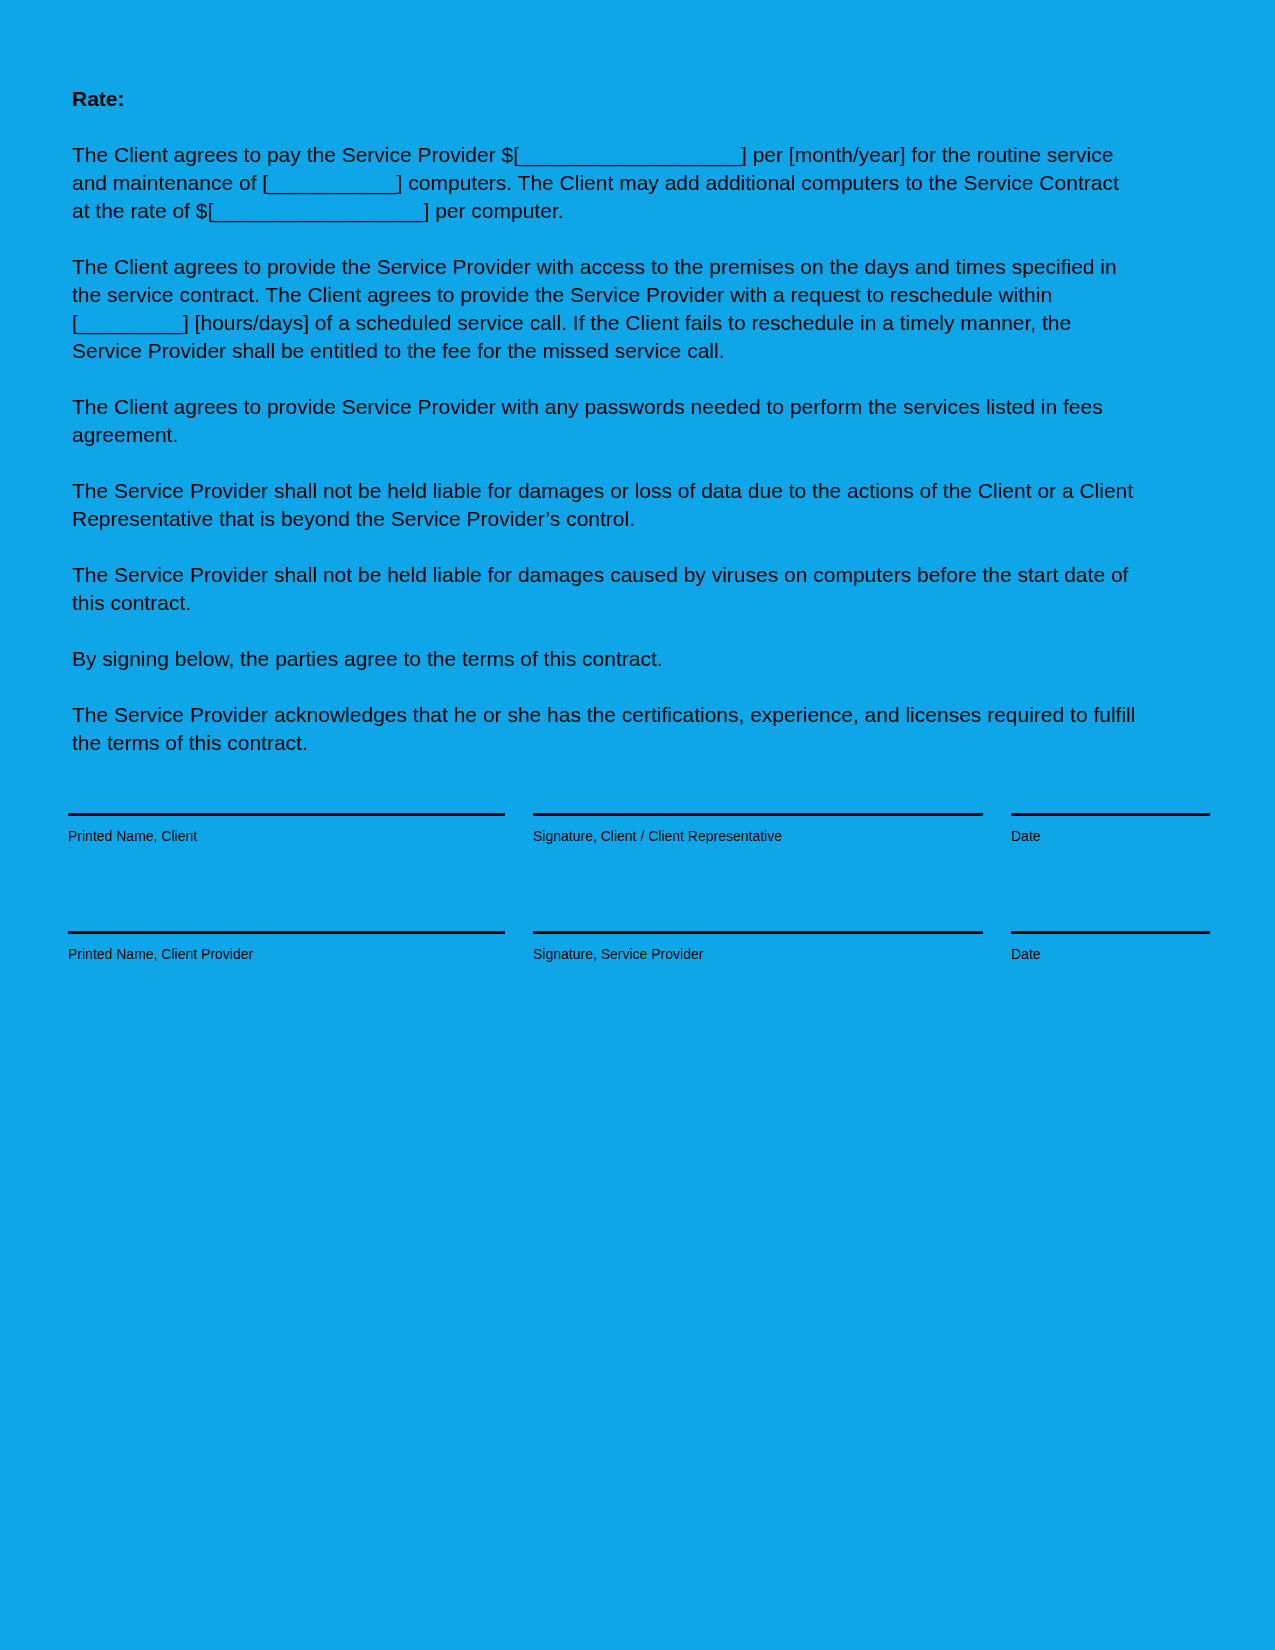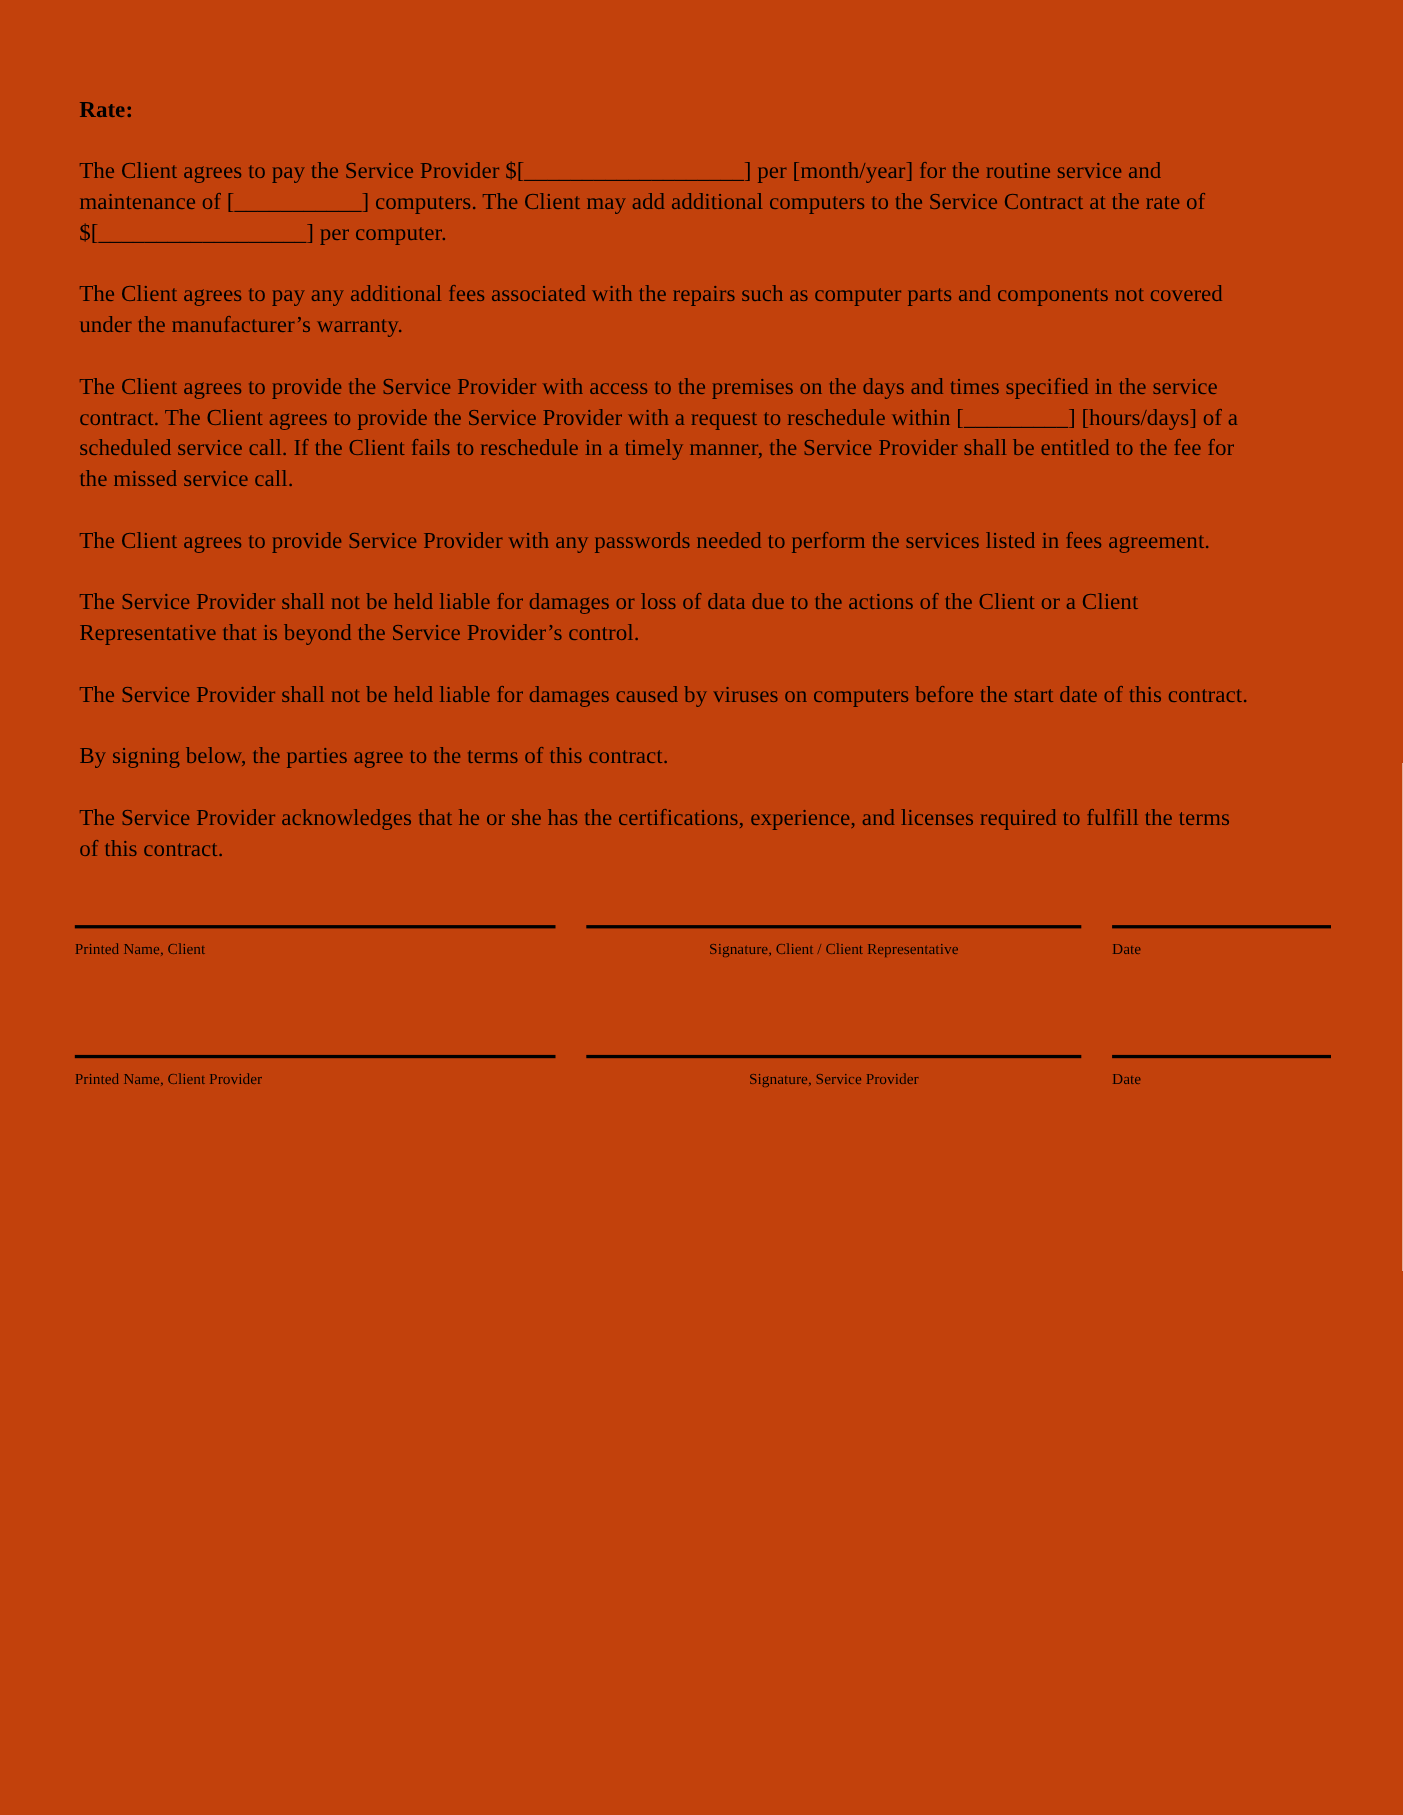--- a/index.html
+++ b/index.html
@@ -5,23 +5,23 @@
   html, body {
     margin: 0;
     padding: 0;
     background: #ffffff;
   }
   .page {
     position: relative;
     box-sizing: border-box;
     width: 1275px;
     height: 1650px;
-    background: #c2410c;
+    background: #0ea5e9;
     color: #000000;
-    font-family: Liberation Serif, serif;
+    font-family: Liberation Sans, sans-serif;
     font-size: 21px;
     line-height: 28px;
     padding: 85px 0 0 72px;
     overflow: hidden;
   }
   .content {
     width: 1068px;
   }
   .section-heading {
     font-size: 21px;
@@ -35,21 +35,21 @@
   .sig-table {
     margin-top: 56px;
     margin-left: -4px;
   }
   .sig-row {
     display: flex;
     gap: 28px;
     margin-bottom: 53px;
   }
   .sig-col-1 { width: 437px; }
-  .sig-col-2 { width: 450px; text-align: center; }
+  .sig-col-2 { width: 450px; }
   .sig-col-3 { width: 199px; }
   .sig-line {
     height: 3px;
     background: #000000;
     margin-bottom: 6px;
   }
   .sig-label {
     min-height: 56px;
     font-size: 14px;
     line-height: 28px;
@@ -59,21 +59,20 @@
 <body>
 
 <div class="page">
   <div class="content">
 
     <div class="section-heading">Rate:</div>
 
     <p class="para">The Client agrees to pay the Service Provider $[___________________] per [month/year] for the routine service and maintenance of [___________] computers. The Client may add additional computers to the Service Contract at the rate of $[__________________] per computer.</p>
 
 
-    <p class="para">The Client agrees to pay any additional fees associated with the repairs such as computer parts and components not covered under the manufacturer’s warranty.</p>
 
     <p class="para">The Client agrees to provide the Service Provider with access to the premises on the days and times specified in the service contract. The Client agrees to provide the Service Provider with a request to reschedule within [_________] [hours/days] of a scheduled service call. If the Client fails to reschedule in a timely manner, the Service Provider shall be entitled to the fee for the missed service call.</p>
 
     <p class="para">The Client agrees to provide Service Provider with any passwords needed to perform the services listed in fees agreement.</p>
 
     <p class="para">The Service Provider shall not be held liable for damages or loss of data due to the actions of the Client or a Client Representative that is beyond the Service Provider’s control.</p>
 
     <p class="para">The Service Provider shall not be held liable for damages caused by viruses on computers before the start date of this contract.</p>
 
     <p class="para">By signing below, the parties agree to the terms of this contract.</p>

